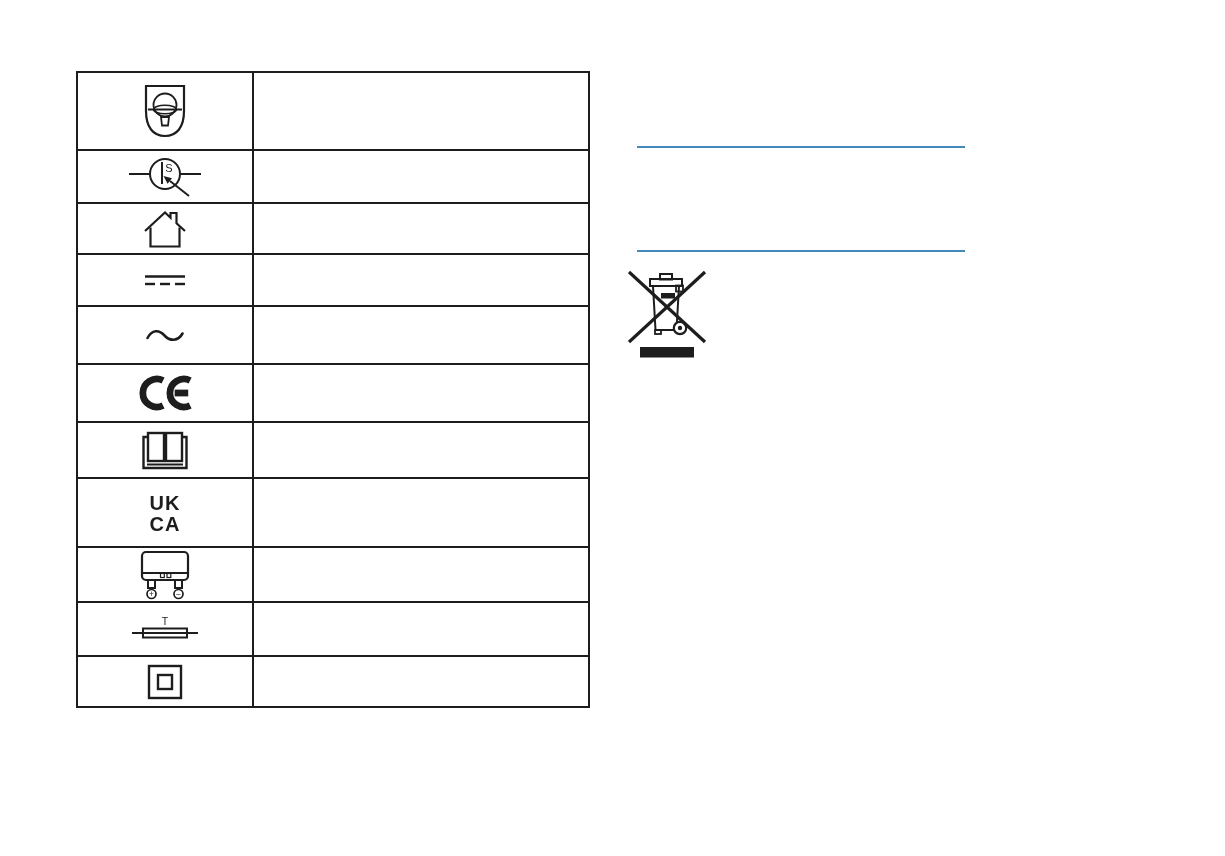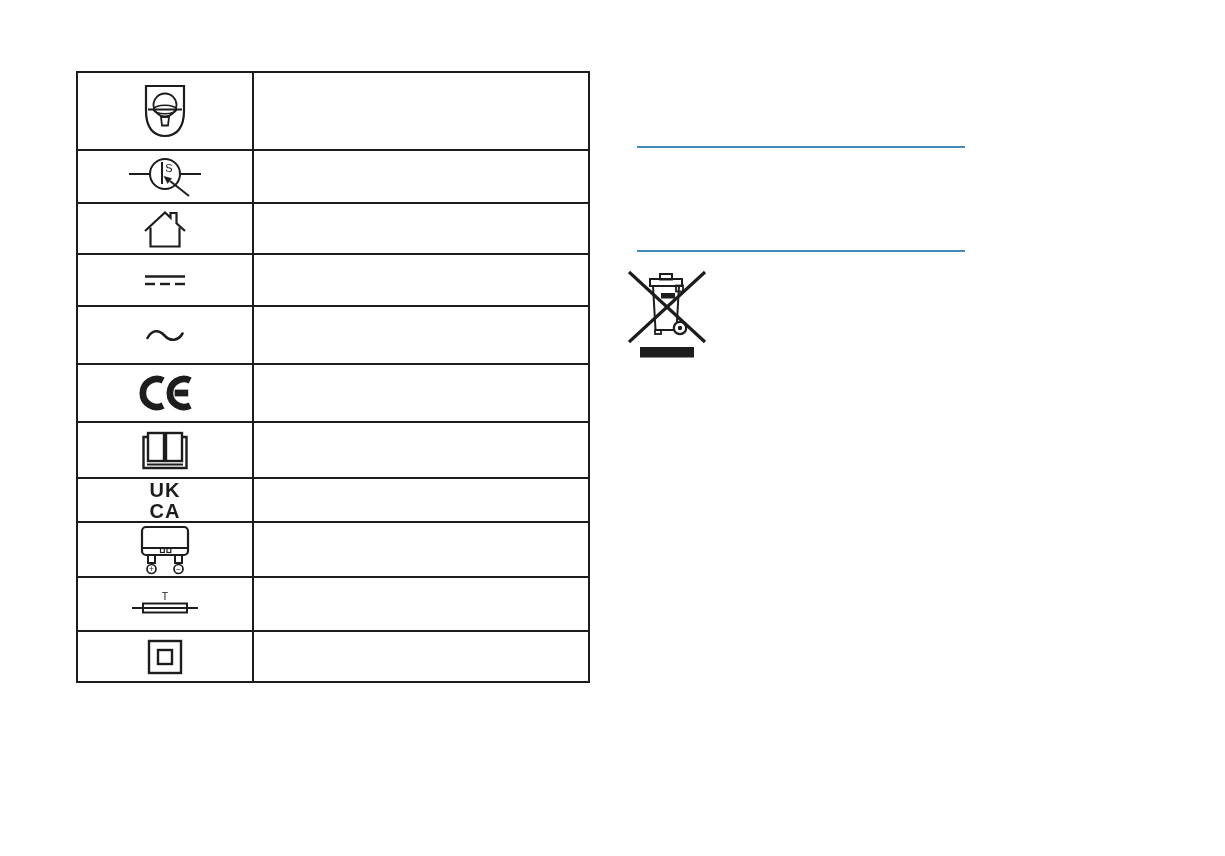--- a/index.html
+++ b/index.html
@@ -109,21 +109,21 @@
         <svg width="52" height="42" viewBox="0 0 52 42">
           <rect x="9" y="4" width="16" height="28" fill="none" stroke="currentColor" stroke-width="2.4"></rect>
           <rect x="27" y="4" width="16" height="28" fill="none" stroke="currentColor" stroke-width="2.4"></rect>
           <path d="M9 8 H4.5 V39 H47.5 V8 H43" fill="none" stroke="currentColor" stroke-width="2.4"></path>
           <line x1="8" y1="35.5" x2="44" y2="35.5" stroke="currentColor" stroke-width="2"></line>
         </svg>
       </td>
       <td class="desc-cell"></td>
     </tr>
 
-    <tr style="height:44px">
+    <tr style="height:69px">
       <td class="sym-cell">
         <svg width="44" height="42" viewBox="0 0 44 42">
           <text class="glyph" x="22" y="18" font-size="20" font-weight="bold" text-anchor="middle" letter-spacing="1" fill="currentColor">UK</text>
           <text class="glyph" x="22" y="39" font-size="20" font-weight="bold" text-anchor="middle" letter-spacing="1" fill="currentColor">CA</text>
         </svg>
       </td>
       <td class="desc-cell"></td>
     </tr>
 
     <tr style="height:55px">

